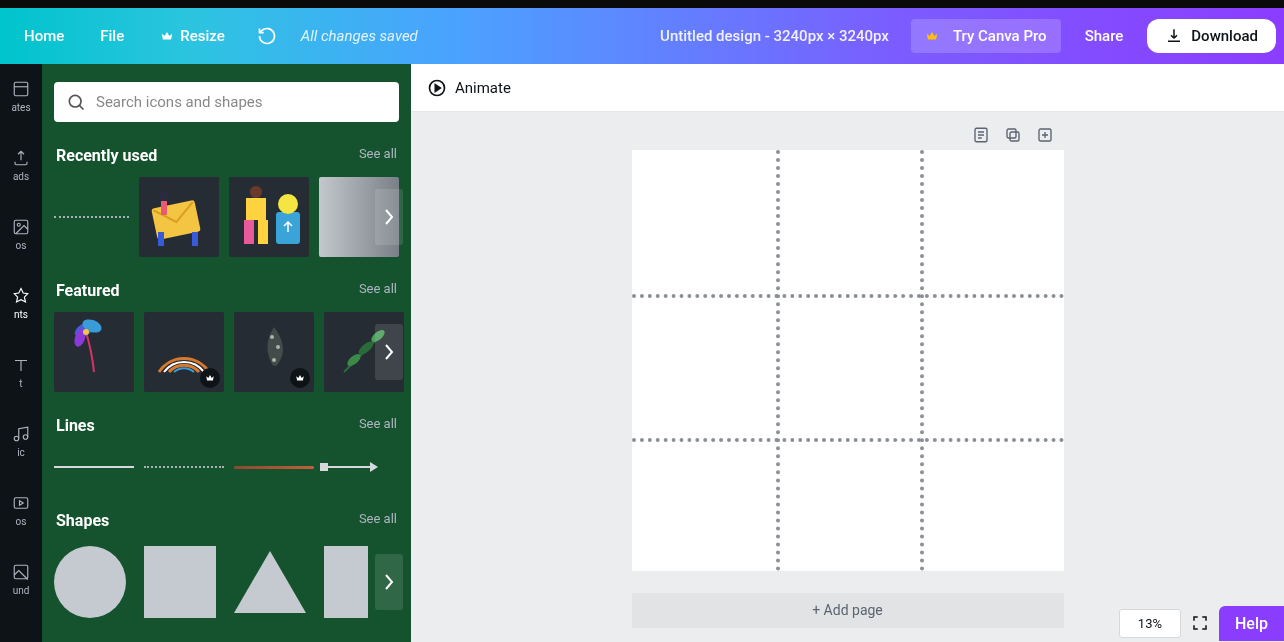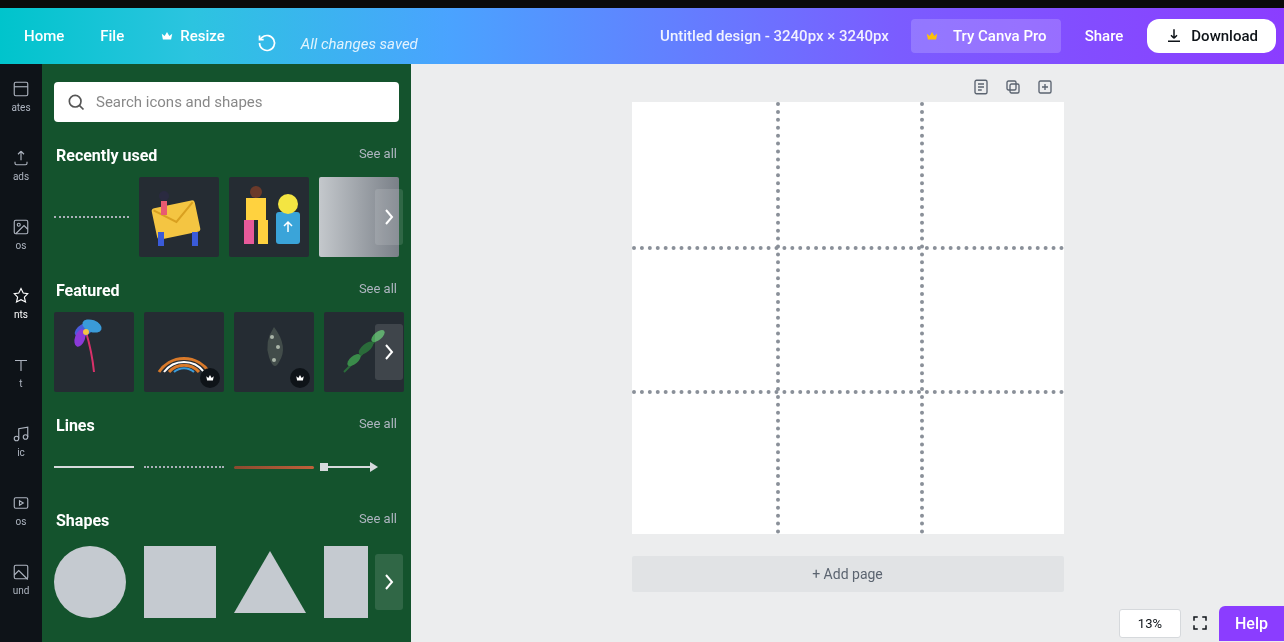--- a/index.html
+++ b/index.html
@@ -5,21 +5,21 @@
 * { margin: 0; padding: 0; box-sizing: border-box; font-family: -apple-system, BlinkMacSystemFont, "Segoe UI", Roboto, sans-serif; }
 body { width: 1284px; height: 642px; background: #1e1e1e; overflow: hidden; position: relative; }
 
 .topbar-thin { height: 8px; background: #0a0a0a; }
 
 .topbar {
   height: 56px;
   background: linear-gradient(90deg, #00c4cc 0%, #2cc4e0 15%, #4aa3ff 35%, #7b5cff 70%, #8b3dff 100%);
   display: flex; align-items: center; padding: 0 8px; color: #fff; font-size: 15px;
 }
-.topbar .left { display: flex; align-items: flex-end; gap: 4px; }
+.topbar .left { display: flex; align-items: center; gap: 4px; }
 .top-btn { padding: 8px 16px; cursor: pointer; font-weight: 500; }
 .resize { display: flex; align-items: center; gap: 6px; }
 .undo-icon { margin: 0 12px; cursor: pointer; }
 .saved { color: rgba(255,255,255,0.85); font-style: italic; margin-left: 8px; }
 .topbar .right { margin-left: auto; display: flex; align-items: center; gap: 10px; }
 .doc-title { color: rgba(255,255,255,0.9); font-weight: 500; margin-right: 12px; text-align: center; }
 .try-pro { background: rgba(255,255,255,0.18); padding: 8px 14px; border-radius: 4px; display: flex; align-items: center; gap: 14px; cursor: pointer; font-weight: 500; }
 .share { padding: 8px 14px; font-weight: 500; cursor: pointer; }
 .download-btn { background: #fff; color: #0e1318; padding: 8px 18px; border-radius: 12px; display: flex; align-items: center; gap: 8px; font-weight: 500; cursor: pointer; }
 
@@ -320,20 +320,29 @@
           <svg width="12" height="18" viewBox="0 0 12 18" fill="none" stroke="#fff" stroke-width="2">
               <path d="M3 2l6 7-6 7"></path>
             </svg>
         </div>
       </div>
     </div>
 
   </div>
 
   <div class="canvas-area">
+    <div class="canvas-toolbar">
+      <div class="animate-btn">
+        <svg width="20" height="20" viewBox="0 0 24 24" fill="none" stroke="#0e1318" stroke-width="2">
+            <circle cx="12" cy="12" r="9"></circle>
+            <path d="M10 8l6 4-6 4z" fill="#0e1318"></path>
+          </svg>
+        <span>Animate</span>
+      </div>
+    </div>
 
     <div class="canvas-viewport">
       <div class="page-tools">
         <svg width="18" height="18" viewBox="0 0 24 24" fill="none" stroke="currentColor" stroke-width="1.8">
             <rect x="4" y="3" width="16" height="18" rx="2"></rect>
             <path d="M8 8h8M8 12h8M8 16h5"></path>
           </svg>
         <svg width="18" height="18" viewBox="0 0 24 24" fill="none" stroke="currentColor" stroke-width="1.8">
             <rect x="8" y="8" width="12" height="12" rx="2"></rect>
             <rect x="4" y="4" width="12" height="12" rx="2"></rect>

